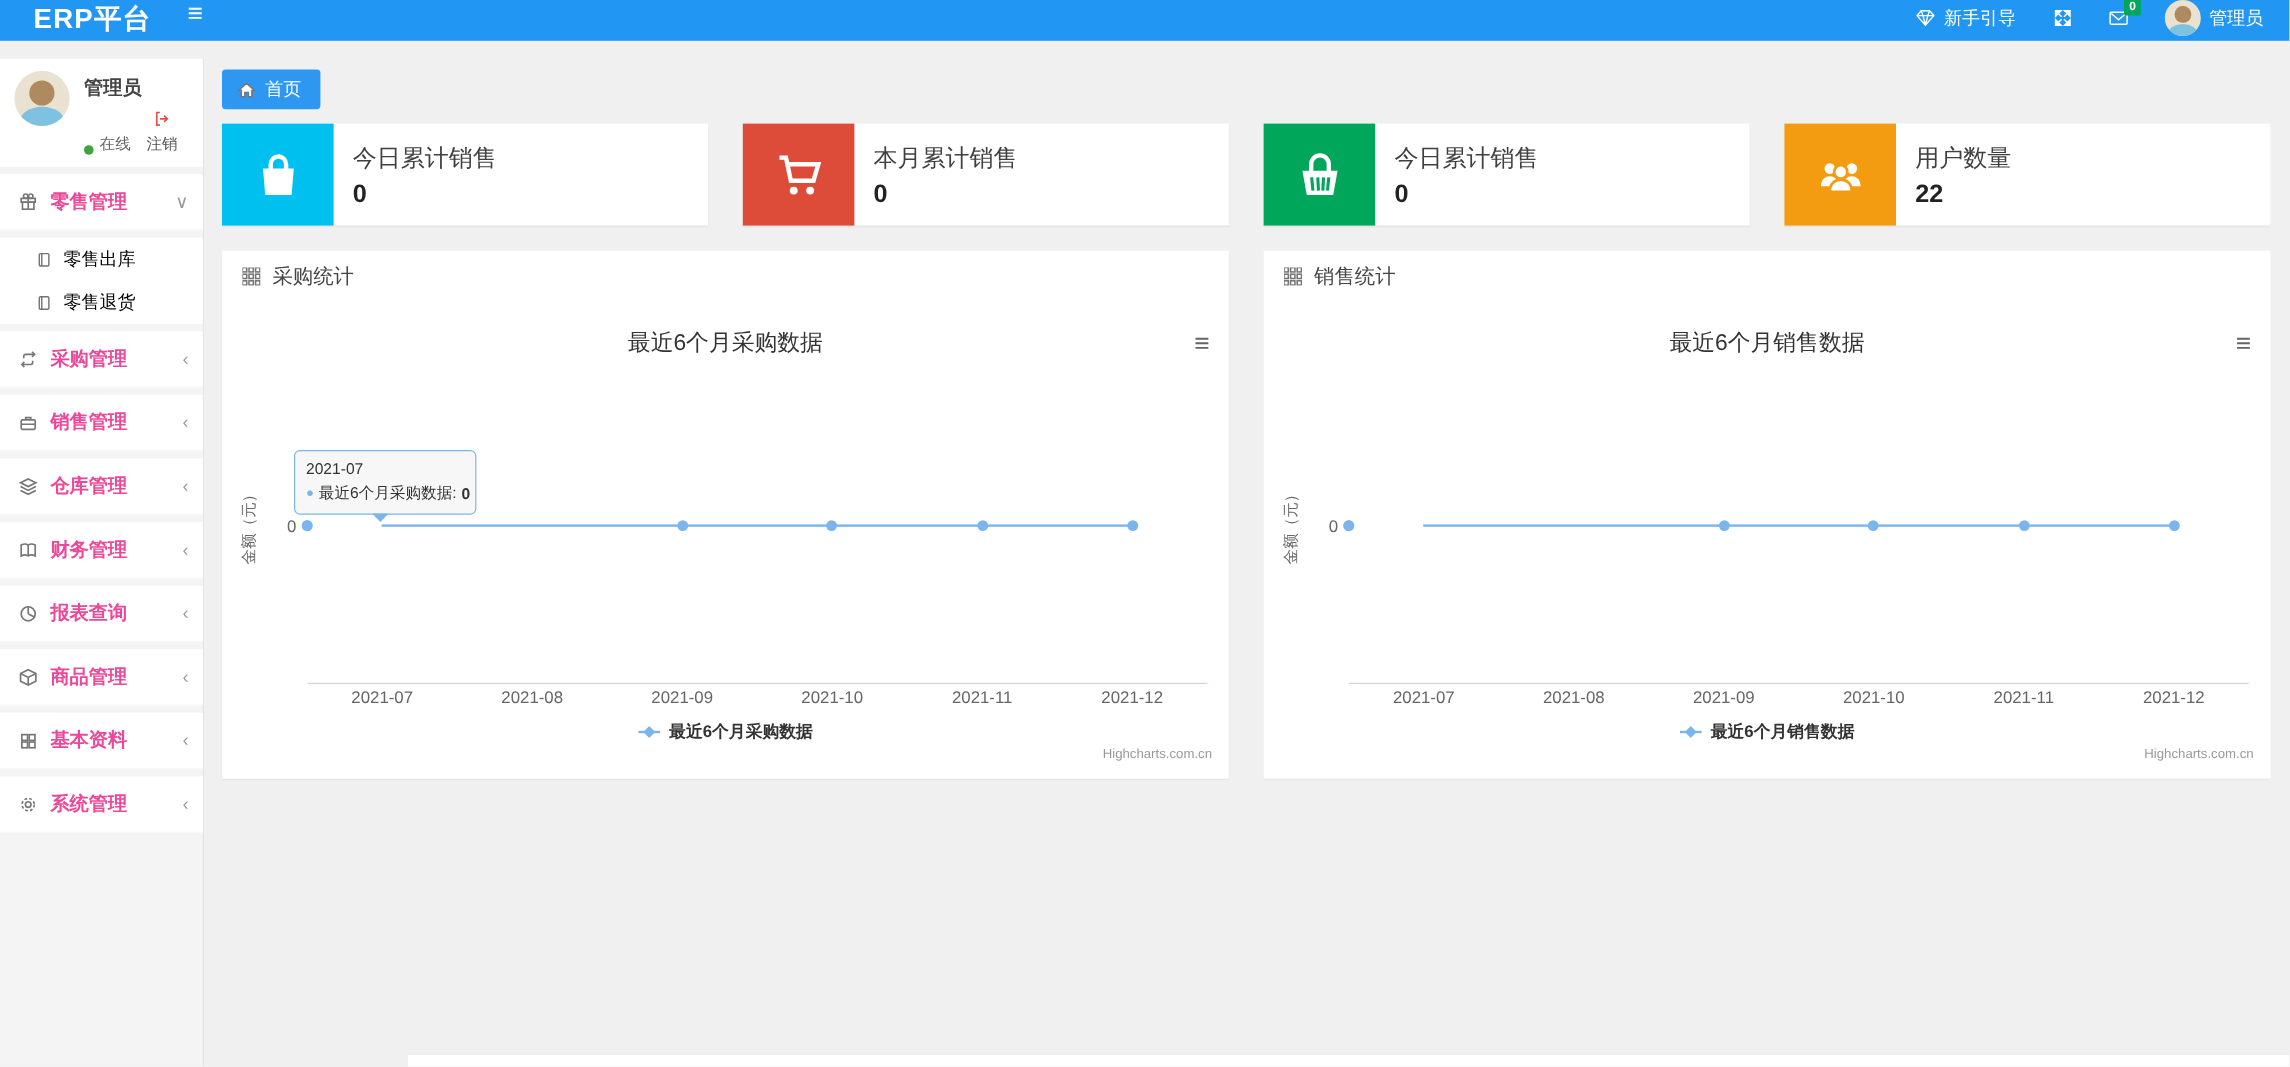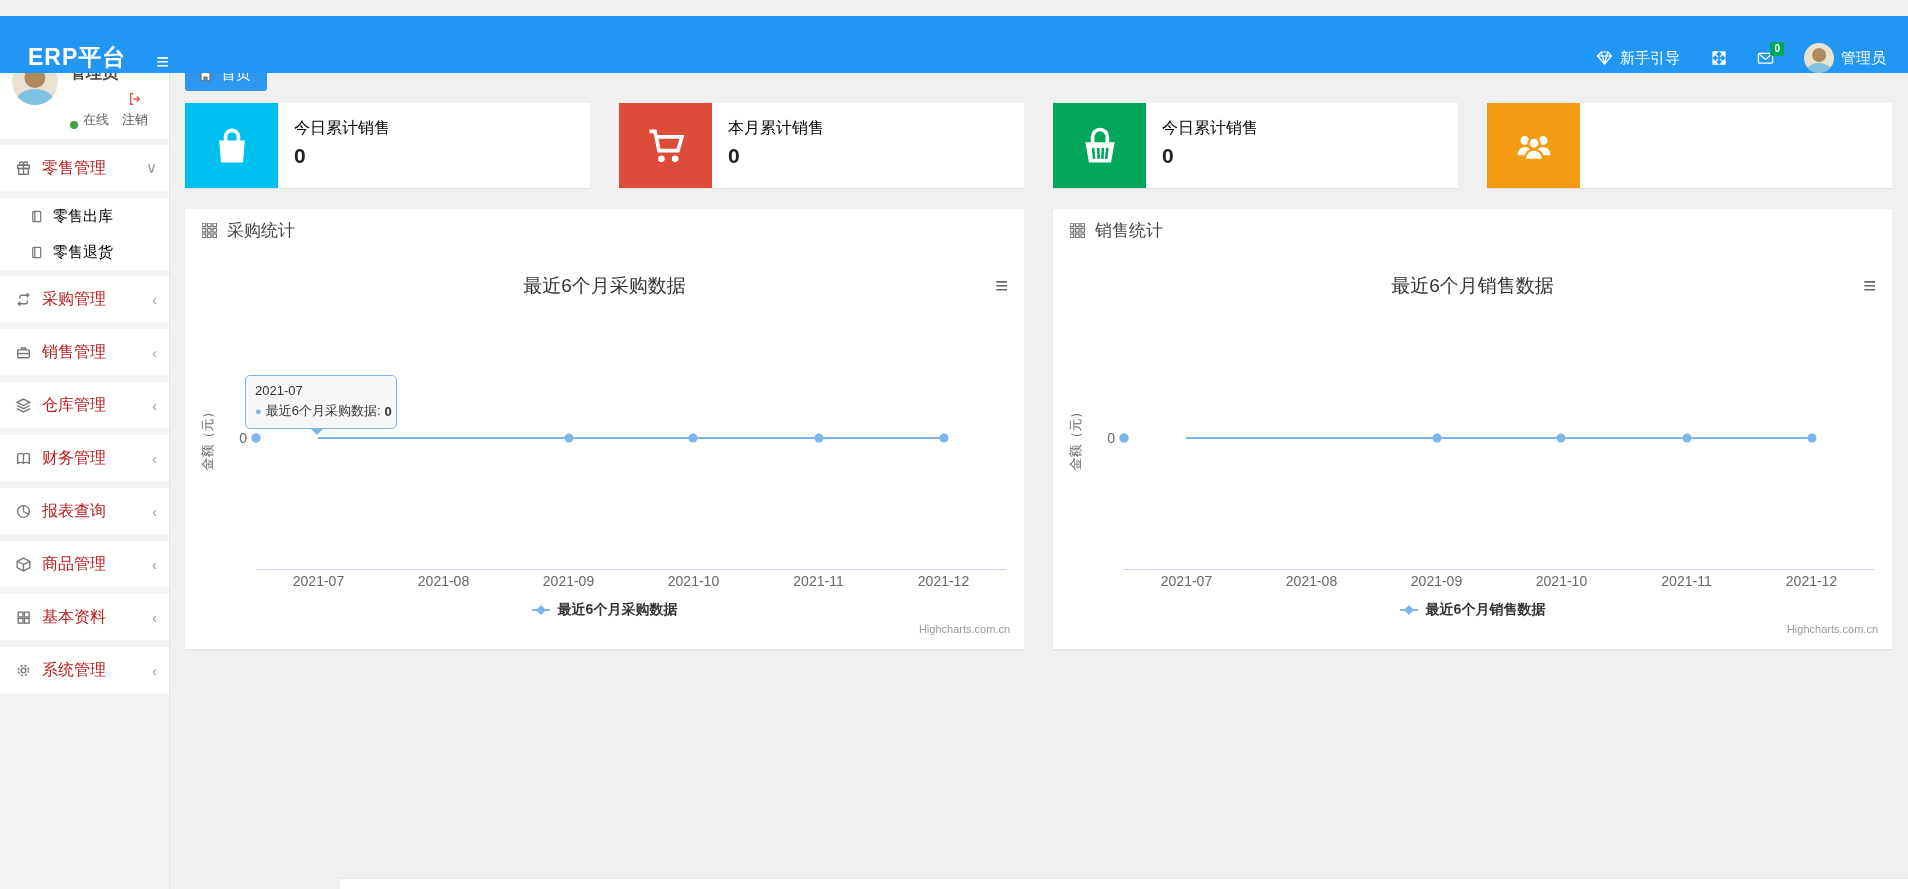--- a/index.html
+++ b/index.html
@@ -1,62 +1,62 @@
 <!DOCTYPE html>
 <html><head>
 <meta charset="utf-8">
 <style>
   * { margin:0; padding:0; box-sizing:border-box; }
   html,body { width:1908px; height:889px; overflow:hidden; }
   body { font-family:"Liberation Sans","DejaVu Sans",sans-serif; background:#f0f0f0; }
   .app { position:relative; width:1908px; height:889px; }
 
   
-  .navbar { position:absolute; top:16px; left:0; right:0; height:57px; background:#2196f3; display:flex; align-items:flex-end; color:#fff; z-index:20; }
+  .navbar { position:absolute; top:0; left:0; right:0; height:34px; background:#2196f3; display:flex; align-items:flex-start; color:#fff; z-index:20; }
   .brand { font-size:23px; font-weight:bold; letter-spacing:1px; padding-left:28px; }
   .nav-toggle { margin-left:30px; font-size:22px; cursor:pointer; line-height:1; }
   .nav-right { margin-left:auto; display:flex; align-items:center; gap:30px; padding-right:22px; }
   .nav-item { display:flex; align-items:center; gap:7px; font-size:15px; cursor:pointer; }
   .mail-wrap { position:relative; }
   .mail-badge { position:absolute; top:-8px; right:-10px; background:#00a65a; color:#fff; font-size:10px; font-weight:bold; padding:1px 4px; border-radius:2px; line-height:1.2; }
   .avatar { width:30px; height:30px; border-radius:50%; background:#e9e2d0; position:relative; overflow:hidden; }
   .avatar .head { position:absolute; left:50%; top:18%; width:46%; height:46%; transform:translateX(-50%); background:#b08a5f; border-radius:50%; }
   .avatar .body { position:absolute; left:50%; bottom:-18%; width:80%; height:52%; transform:translateX(-50%); background:#7ec1e0; border-radius:50% 50% 0 0; }
 
   
   .sidebar { position:absolute; top:49px; left:0; bottom:0; width:170px; background:#f4f4f4; border-right:1px solid #e4e4e4; z-index:10; }
   .side-user { background:#fff; padding:10px 12px; display:flex; gap:12px; margin-bottom:6px; }
   .side-user .avatar { width:46px; height:46px; flex:none; }
   .side-user-name { font-size:16px; color:#444; font-weight:bold; margin:4px 0 6px; }
   .status-row { display:flex; align-items:flex-end; gap:5px; font-size:13px; color:#666; }
   .dot-online { width:8px; height:8px; border-radius:50%; background:#3fa33f; display:inline-block; }
   .logout { display:flex; align-items:center; gap:4px; margin-left:8px; cursor:pointer; color:#555;flex-direction:column; }
   .menu-group { background:#fff; margin-bottom:6px; }
   .menu-item { display:flex; align-items:center; height:47px; padding:0 12px 0 15px; cursor:pointer; border-bottom:1px solid #f7f7f7; }
-  .menu-item .mi-label { font-size:16px; color:#b91c1c; font-weight:normal; margin-left:10px; }
+  .menu-item .mi-label { font-size:16px; color:#ec4899; font-weight:bold; margin-left:10px; }
   .menu-item .chev { margin-left:auto; color:#999; font-size:15px; }
   .submenu-item { display:flex; align-items:center; height:36px; padding-left:28px; cursor:pointer; }
   .submenu-item .mi-label { font-size:15px; color:#000000; margin-left:8px; }
   .mi-icon { display:inline-flex; width:17px; height:17px; align-items:center; justify-content:center; }
   .mi-icon svg { stroke:#767676; fill:none; stroke-width:1.3; }
 
   
   .content { position:absolute; top:49px; left:170px; right:0; bottom:0; background:#f0f0f0; }
   .tabbar { padding:9px 0 0 15px; height:54px; }
   .tab-home { display:inline-flex; align-items:center; gap:7px; background:#2e97f2; color:#fff; font-size:15px; padding:7px 16px 7px 12px; border-radius:3px; cursor:pointer; }
 
   .cards { display:flex; gap:29px; padding:0 16px 0 15px; }
   .card { flex:1; height:85px; background:#fff; display:flex; cursor:pointer; box-shadow:0 1px 1px rgba(0,0,0,.06); }
   .card-iconbox { width:93px; flex:none; display:flex; align-items:center; justify-content:center; }
   .card-1 .card-iconbox { background:#00c0ef; }
   .card-2 .card-iconbox { background:#dd4b39; }
   .card-3 .card-iconbox { background:#00a65a; }
   .card-4 .card-iconbox { background:#f39c12; }
   .card-text { padding:15px 0 0 16px; }
-  .card-title { font-size:16px; color:#000000; margin-bottom:5px; }
+  .card-title { font-size:20px; color:#404040; margin-bottom:5px; }
   .card-value { font-size:21px; font-weight:bold; color:#222; }
 
   .panels { display:flex; gap:29px; padding:21px 16px 0 15px; }
   .panel { flex:1; height:440px; background:#fff; position:relative; box-shadow:0 1px 1px rgba(0,0,0,.06); }
   .panel-head { height:42px; display:flex; align-items:center; gap:9px; padding-left:16px; font-size:17px; color:#444; }
   .chart { position:absolute; top:42px; left:0; right:0; bottom:0; }
   .chart-title { text-align:center; margin-top:22px; font-size:19px; color:#333; }
   .chart-menu { position:absolute; top:24px; right:16px; font-size:22px; color:#666; cursor:pointer; line-height:1; }
   .plot { position:absolute; left:71px; right:18px; top:119px; height:200px; border-bottom:1px solid #ccd6eb; }
   .series-line { position:absolute; left:8.3333%; right:8.3333%; top:67px; height:2px; background:#7cb5ec; }
@@ -362,20 +362,24 @@
         <div class="card-iconbox">
           <svg width="48" height="44" viewBox="0 0 24 24" fill="#fff">
               <circle cx="7" cy="9" r="2.4"></circle>
               <path d="M3 17 c0 -3 2 -4.5 4 -4.5 s4 1.5 4 4.5 Z"></path>
               <circle cx="17" cy="9" r="2.4"></circle>
               <path d="M13 17 c0 -3 2 -4.5 4 -4.5 s4 1.5 4 4.5 Z"></path>
               <circle cx="12" cy="10.5" r="3" stroke="#f39c12" stroke-width="1.2"></circle>
               <path d="M7 19.5 c0 -3.8 2.5 -5.5 5 -5.5 s5 1.7 5 5.5 Z" stroke="#f39c12" stroke-width="1.2"></path>
             </svg>
         </div>
+        <div class="card-text">
+          <div class="card-title">用户数量</div>
+          <div class="card-value">22</div>
+        </div>
       </div>
     </div>
 
     <div class="panels">
 
       <div class="panel">
         <div class="panel-head">
           <span class="mi-icon">
             <svg width="15" height="15" viewBox="0 0 15 15" fill="#444" stroke="none">
                 <rect x="0" y="0" width="3.6" height="3.6"></rect>

